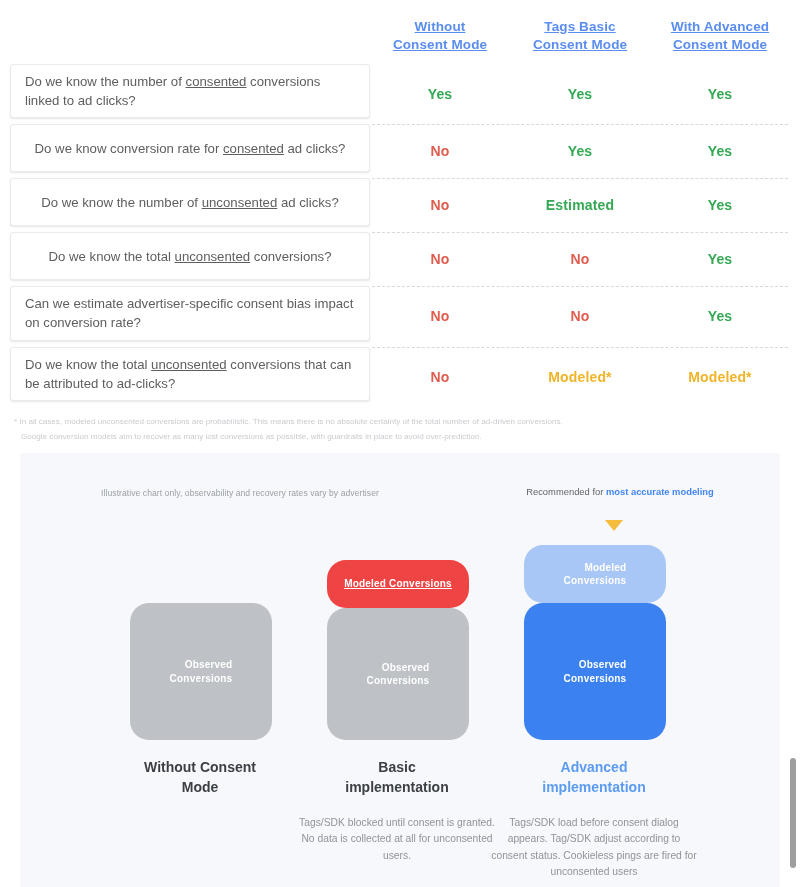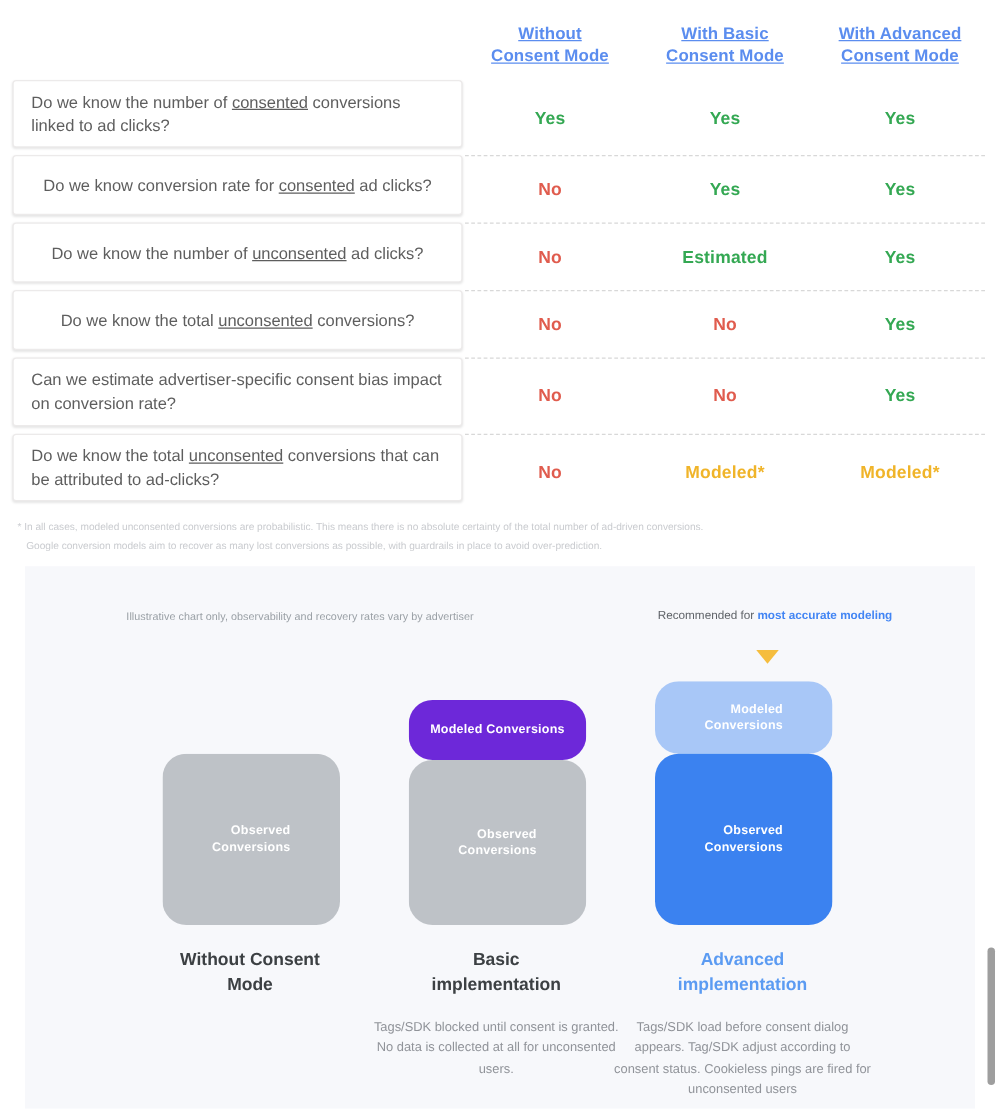--- a/index.html
+++ b/index.html
@@ -200,21 +200,21 @@
     text-align: right;
     color: #ffffff;
     font-size: 10px;
     font-weight: bold;
     line-height: 1.35;
     letter-spacing: 0.2px;
     border-radius: 19px;
   }
   .seg .sl { display: block; }
 
-  .seg-modeled-gray  { background: #6d28d9; flex: 0 0 48px; }
+  .seg-modeled-gray  { background: #ef4444; flex: 0 0 48px; text-decoration: underline; }
   .seg-observed-gray { background: #bec2c7; flex: 1 1 auto; }
   .seg-modeled-blue  { background: #a8c7f7; flex: 0 0 58px; }
   .seg-observed-blue { background: #3b82f0; flex: 1 1 auto; }
 
   .bar-label {
     position: absolute;
     top: 305px;
     left: 0;
     width: 200px;
     text-align: center;
@@ -261,21 +261,21 @@
 <div class="table-section">
   <div class="table-grid">
 
     <div class="thead">
       <div class="th-spacer"></div>
       <div class="th-cell">
         <span class="l1">Without</span>
         <span class="l2">Consent Mode</span>
       </div>
       <div class="th-cell">
-        <span class="l1">With Basic</span>
+        <span class="l1">Tags Basic</span>
         <span class="l2">Consent Mode</span>
       </div>
       <div class="th-cell">
         <span class="l1">With Advanced</span>
         <span class="l2">Consent Mode</span>
       </div>
     </div>
 
     <div class="trow">
       <div class="q-cell">

